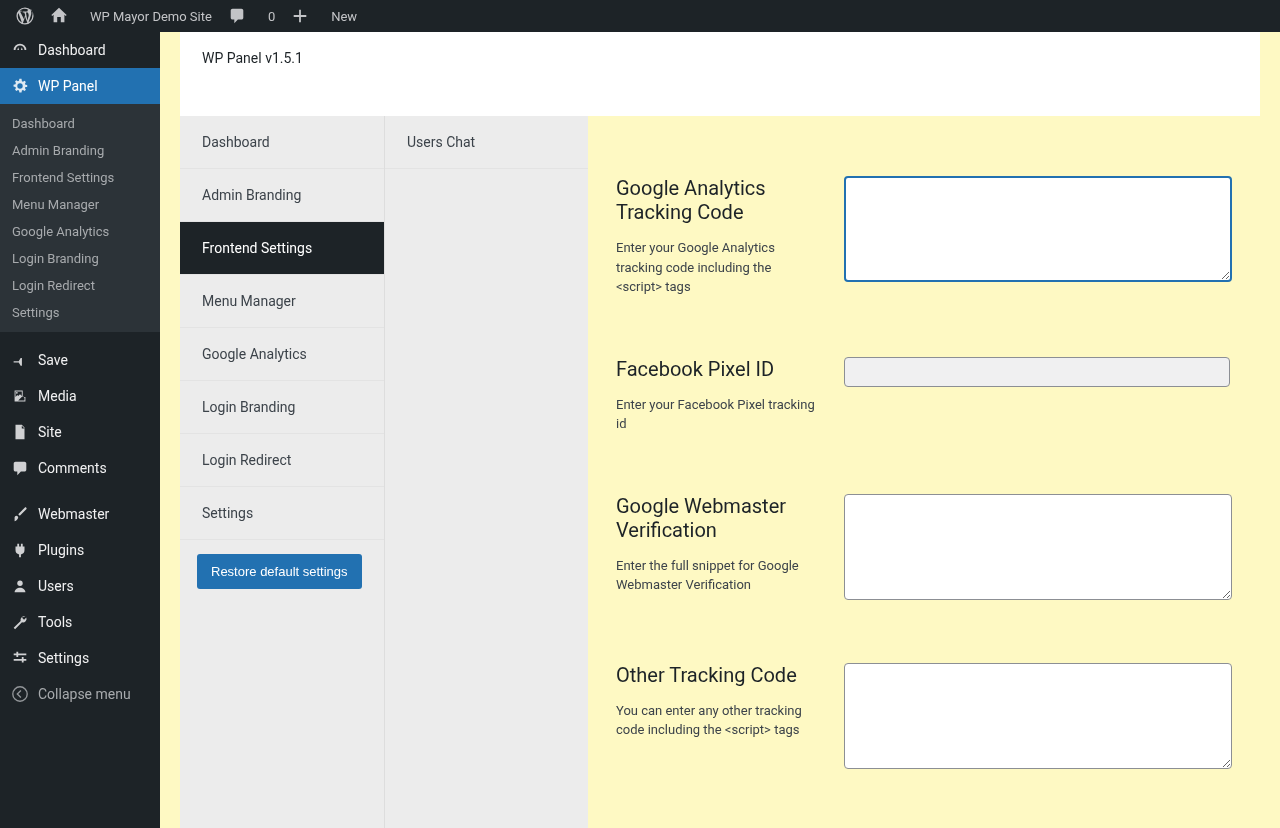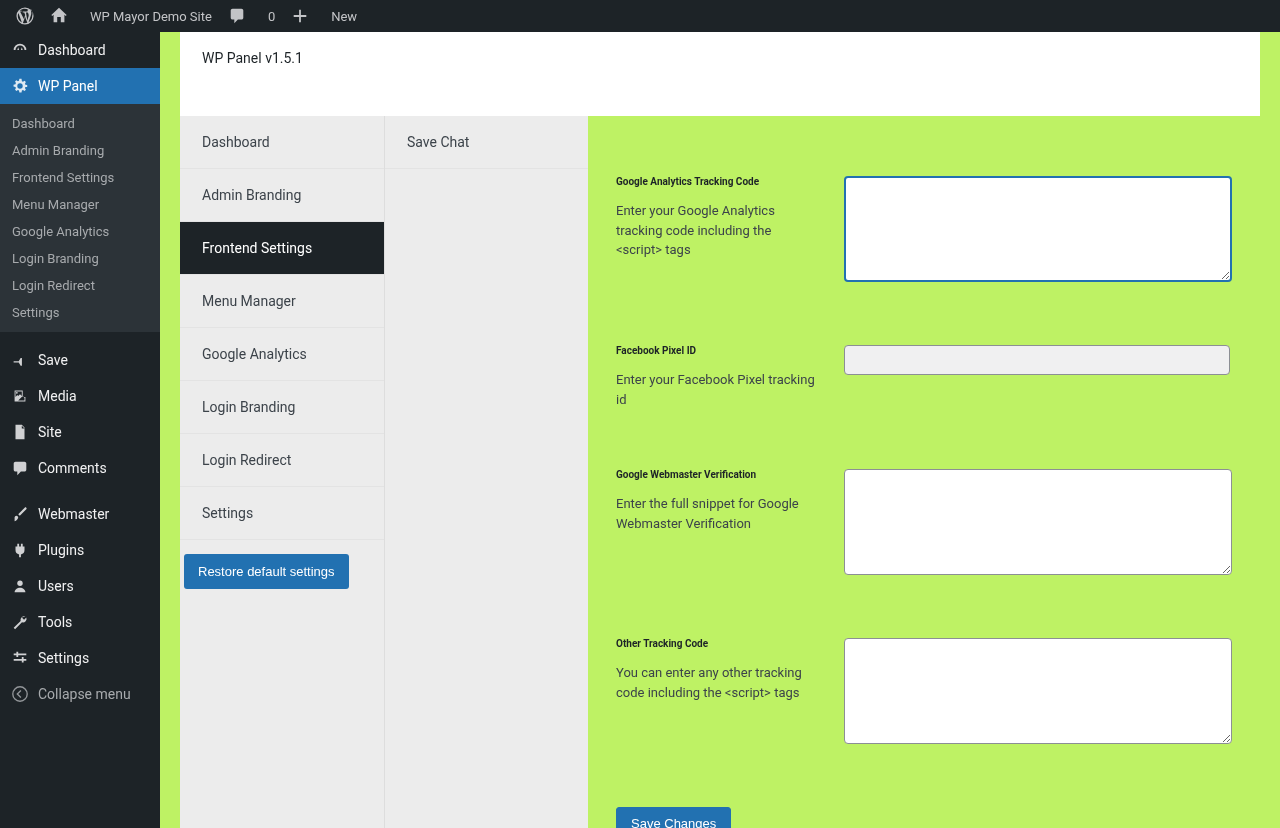--- a/index.html
+++ b/index.html
@@ -16,39 +16,39 @@
 .adminmenu .mi { display: flex; align-items: center; gap: 8px; padding: 8px 10px; color: #f0f0f1; cursor: pointer; }
 .adminmenu .mi.current { background: #2271b1; color: #fff; position: relative; text-align: right; }
 .adminmenu .mi.current::after { content: ""; position: absolute; right: -8px; top: 50%; transform: translateY(-50%); border: 8px solid transparent; border-right-color: #f0f0f1; }
 .adminmenu .mi .mico { width: 20px; height: 20px; display: inline-flex; align-items: center; justify-content: center; opacity: .85; }
 .adminmenu .mi .mico svg { width: 18px; height: 18px; fill: currentColor; }
 .adminmenu .submenu { background: #2c3338; padding: 6px 0; }
 .adminmenu .submenu .si { padding: 6px 12px; color: #a7aaad; cursor: pointer; font-size: 13px; }
 .adminmenu .sep { height: 10px; }
 
 
-.content { position: absolute; top: 32px; left: 160px; right: 0; bottom: 0; background: #bef264; overflow: auto; padding: 0 20px 40px; }
+.content { position: absolute; top: 32px; left: 160px; right: 0; bottom: 0; background: #fef9c3; overflow: auto; padding: 0 20px 40px; }
 .page-title-panel { background: #fff; padding: 18px 22px 50px; margin-bottom: 0; }
 .page-title-panel h1 { font-size: 14px; font-weight: 400; color: #1d2327; }
 
 
 .nav-cols { display: flex; }
 .nav-col { width: 204px; background: #ececec; }
 .nav-col.sub { border-left: 1px solid #ddd; flex:1; max-width:204px; }
 .nav-col .nt { padding: 18px 22px; color: #3c434a; cursor: pointer; border-bottom: 1px solid #e3e3e3; font-size: 14px; }
 .nav-col .nt.active { background: #1d2327; color: #fff; }
 
-.restore-btn { margin: 14px 4px; display: inline-block; background: #2271b1; color: #fff; border: none; border-radius: 3px; padding: 10px 14px; font-size: 13px; cursor: pointer; }
+.restore-btn { margin: 14px 17px; display: inline-block; background: #2271b1; color: #fff; border: none; border-radius: 3px; padding: 10px 14px; font-size: 13px; cursor: pointer; }
 
 
 .form-wrap { padding: 0 28px; flex:1; }
 .form-row { display: flex; gap: 28px; margin: 60px 0 0; }
 .form-row:first-child { margin-top: 60px; }
 .form-label { width: 200px; }
-.form-label .lbl { font-weight: 700; color: #1d2327; font-size: 10px; margin-bottom: 14px; display:block;}
+.form-label .lbl { font-weight: 400; color: #1d2327; font-size: 20px; margin-bottom: 14px; display:block;}
 .form-label .desc { font-size: 13px; color: #3c434a; line-height: 1.5; margin-top: 12px; }
 .form-field { flex: 1; }
 .form-field textarea { width: 100%; height: 106px; border: 1px solid #8c8f94; border-radius: 4px; padding: 6px 8px; font-family: inherit; font-size: 13px; resize: both; background: #fff; }
 .form-field textarea.focused { border: 2px solid #2271b1; outline: none; }
 .form-field input[type=text] { width: 100%; max-width: 386px; height: 30px; border: 1px solid #8c8f94; border-radius: 4px; padding: 0 8px; background: #f0f0f1; }
 
 .submit-row { margin-top: 60px; }
 .btn-primary { background: #2271b1; color: #fff; border: 1px solid #2271b1; border-radius: 3px; padding: 8px 14px; font-size: 13px; cursor: pointer; }
 
 .main-panel { display:flex; }
@@ -216,21 +216,21 @@
         <div class="nt">Admin Branding</div>
         <div class="nt active">Frontend Settings</div>
         <div class="nt">Menu Manager</div>
         <div class="nt">Google Analytics</div>
         <div class="nt">Login Branding</div>
         <div class="nt">Login Redirect</div>
         <div class="nt">Settings</div>
         <button class="restore-btn">Restore default settings</button>
       </div>
       <div class="nav-col sub">
-        <div class="nt">Save Chat</div>
+        <div class="nt">Users Chat</div>
       </div>
     </div>
 
     <div class="form-wrap">
       <div class="form-row">
         <div class="form-label">
           <span class="lbl">Google Analytics Tracking Code</span>
           <div class="desc">Enter your Google Analytics tracking code including the &lt;script&gt; tags</div>
         </div>
         <div class="form-field">

